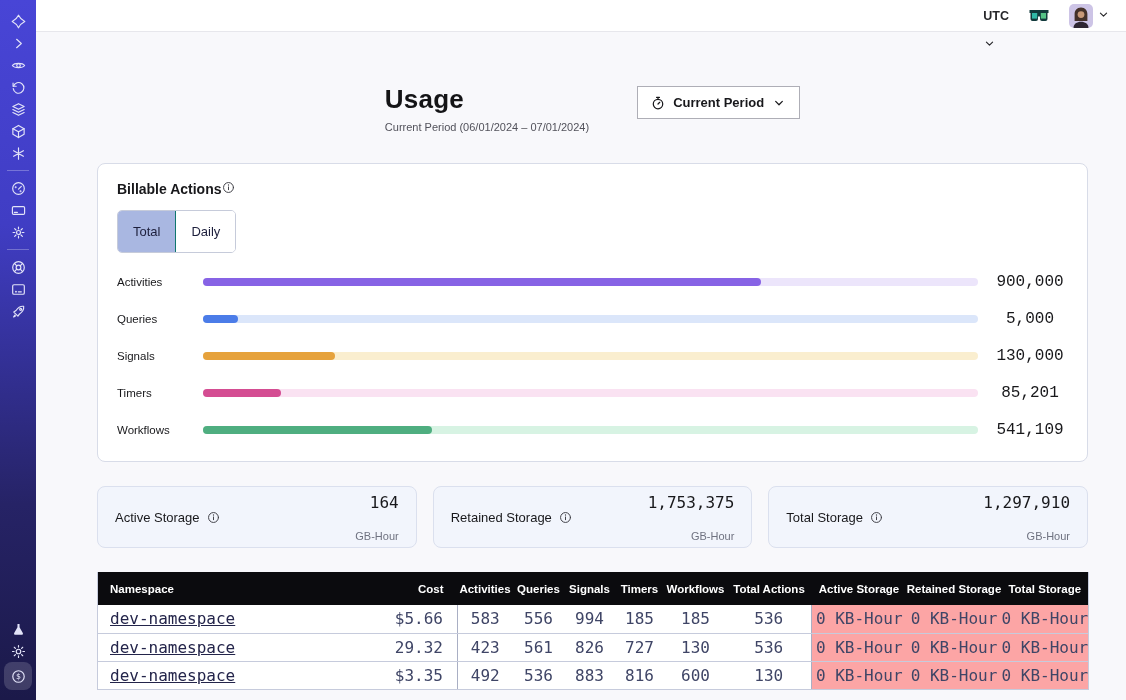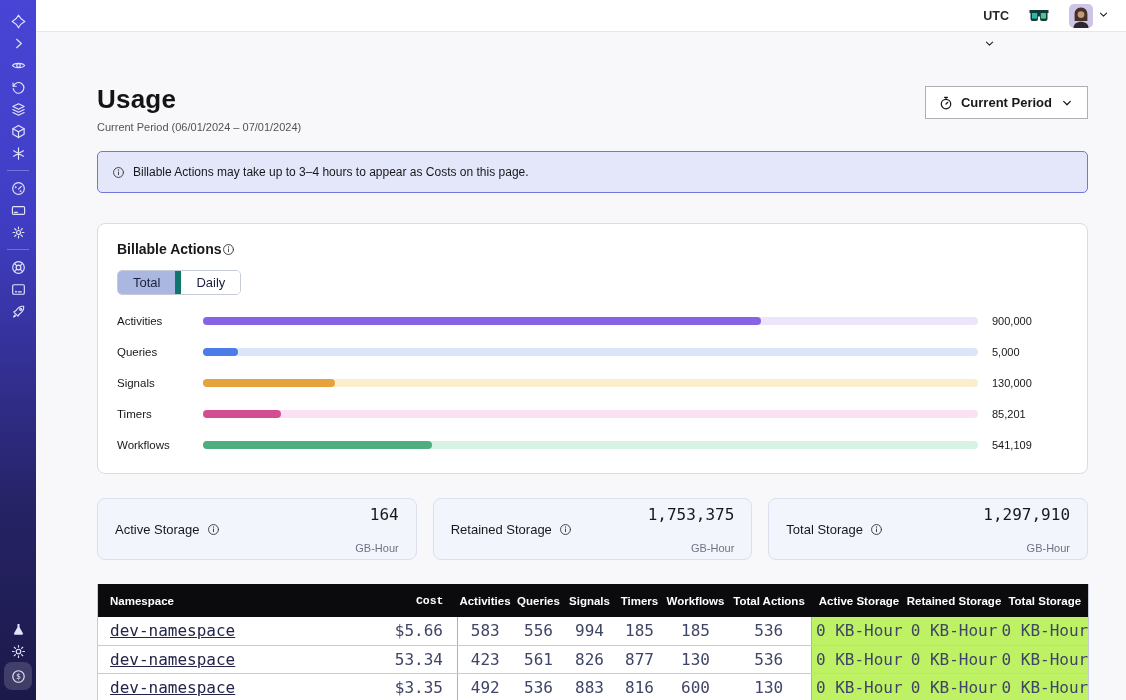--- a/index.html
+++ b/index.html
@@ -28,60 +28,60 @@
   .tz-control svg, .chev svg { width:13px; height:13px; fill:none; stroke:#27272A;
     stroke-width:1.4; stroke-linecap:round; stroke-linejoin:round; }
   .glasses { display:flex; cursor:pointer; }
   .avatar-group { display:flex; align-items:center; gap:4px; cursor:pointer; }
   .avatar { width:24px; height:24px; border-radius:5px; overflow:hidden; display:block; }
 
   
   .main { position:absolute; left:36px; top:32px; right:0; bottom:0; overflow:hidden;
     background:#F8F8FB; padding:0 38px 0 61px; }
 
-  .page-header { margin-top:52px; display:flex; justify-content:space-between; align-items:flex-start;gap:48px; }
+  .page-header { margin-top:52px; display:flex; justify-content:center; align-items:flex-start;gap:48px; }
   .page-title { font-size:26px; font-weight:600; color:#141416; letter-spacing:.2px; }
   .page-subtitle { font-size:11px; color:#52525B; margin-top:6px; }
   .period-btn { display:flex; align-items:center; gap:8px; height:33px; padding:0 13px;
     background:#FFFFFF; border:1px solid #AEAEB6; border-radius:0; font-size:13px;
     font-weight:600; color:#18181B; cursor:pointer; font-family:inherit; margin-top:2px; }
   .period-btn svg { width:14px; height:14px; fill:none; stroke:#18181B; stroke-width:1.4;
     stroke-linecap:round; stroke-linejoin:round; }
 
   .banner { margin-top:18px; height:42px; background:#E3E7F9; border:1px solid #7278D6;
     border-radius:5px; display:flex; align-items:center; gap:8px; padding:0 14px;
     font-size:12px; color:#18181B; }
 
   .info-icon { width:13px; height:13px; fill:none; stroke:#3F3F46; stroke-width:1.2;
     stroke-linecap:round; flex:0 0 auto; cursor:pointer; }
   .info-icon .dot { fill:#3F3F46; stroke:none; }
 
   
   .card { margin-top:30px; background:#FFFFFF; border:1px solid #D8DCE8; border-radius:8px;
     padding:17px 19px 18px; }
-  .card-title-row { display:flex; align-items:center; gap:0; }
+  .card-title-row { display:flex; align-items:flex-start; gap:0; }
   .card-title { font-size:14px; font-weight:600; color:#18181B; }
   .segmented { margin-top:13px; display:inline-flex; border:1px solid #C6CBDA;
     border-radius:5px; overflow:hidden; }
   .seg-btn { font-family:inherit; font-size:13px; color:#1D1F3C; background:#FFFFFF;
-    border:none; padding:4px 15px; cursor:pointer; }
+    border:none; padding:13px 15px; cursor:pointer; }
   .seg-btn.selected { background:#A9B7E1; font-weight:400; }
-  .seg-btn + .seg-btn { border-left:6px solid #0f766e; }
+  .seg-btn + .seg-btn { border-left:1px solid #0f766e; }
 
   .chart-flex { display:flex; align-items:center; gap:26px; margin-top:14px; }
   .bars { flex:1; }
   .bar-row { display:grid; grid-template-columns:72px 1fr 76px; align-items:center;
     column-gap:14px; margin:19px 0; }
   .bar-row:first-child { margin-top:6px; }
   .bar-row:last-child { margin-bottom:4px; }
   .bar-label { font-size:11.5px; color:#18181B; }
   .bar-track { height:8px; border-radius:4px; position:relative; }
   .bar-fill { height:8px; border-radius:4px; }
-  .bar-value { font-family:Liberation Sans, sans-serif; font-size:11px; color:#18181B;
-    text-align:left; }
+  .bar-value { font-family:Liberation Mono, monospace; font-size:16px; color:#18181B;
+    text-align:center; }
 
   .donut-wrap { width:152px; display:flex; justify-content:center; position:relative; }
   .donut-center { position:absolute; inset:0; display:flex; flex-direction:column;
     align-items:center; justify-content:center; gap:3px; pointer-events:none; }
   .donut-value { font-family:"DejaVu Sans Mono", monospace; font-size:13px; color:#18181B; }
   .donut-label { font-size:12.5px; color:#3F4668; }
 
   
   .storage-row { margin-top:24px; display:flex; gap:16px; }
   .storage-card { flex:1; height:62px; background:#F2F5FC; border:1px solid #DBE0EE;
@@ -95,24 +95,24 @@
 
   
   .usage-table { margin-top:24px; width:100%; border-collapse:collapse; table-layout:fixed;
     border:1px solid #C6CBDC; border-top:none; background:#FFFFFF; }
   .usage-table th { background:#0B0B0E; color:#FFFFFF; font-size:11.5px; font-weight:600;
     height:33px; white-space:nowrap; }
   .usage-table td { border-bottom:1px solid #C6CBDC; height:28px;
     font-family:"DejaVu Sans Mono", monospace; font-size:16px; color:#3F4566; white-space:nowrap; }
   .usage-table a { color:#23244A; }
   .c0 { text-align:left; padding-left:12px; }
-  .c1 { text-align:right; padding-right:14px;font-family:Liberation Mono, monospace; }
+  .c1 { text-align:right; padding-right:14px; }
   .c2,.c3,.c4,.c5,.c6,.c7,.c8,.c9,.c10 { text-align:center; }
   tbody .c2, tbody .c8 { border-left:1px solid #A9AFC4; }
-  tbody .c8, tbody .c9, tbody .c10 { background:#bef264; }
+  tbody .c8, tbody .c9, tbody .c10 { background:#fca5a5; }
 </style>
 </head>
 <body>
 
 <nav class="sidebar" id="sidebar">
     <button class="sb-btn">
       <svg viewBox="0 0 16 16">
         <path d="M8 1.3C9.3 4 11.9 6.6 14.7 8 11.9 9.4 9.3 12 8 14.7 6.7 12 4.1 9.4 1.3 8 4.1 6.6 6.7 4 8 1.3Z"></path>
       </svg>
     </button>
@@ -261,28 +261,20 @@
         <circle cx="8" cy="9.2" r="5.4"></circle>
           <path d="M6.4 1.6h3.2M8 1.6v2.2M8 9.2l2-2"></path>
         </svg>
       <span>Current Period</span>
       <svg viewBox="0 0 16 16">
         <path d="M4.2 6.2 8 10l3.8-3.8"></path>
         </svg>
     </button>
   </div>
 
-  <div class="banner">
-    <svg class="info-icon" viewBox="0 0 16 16">
-      <circle cx="8" cy="8" r="6.1"></circle>
-        <path d="M8 7.3v3.4"></path>
-        <circle class="dot" cx="8" cy="4.9" r="0.8"></circle>
-      </svg>
-    <span>Billable Actions may take up to 3–4 hours to appear as Costs on this page.</span>
-  </div>
 
   <section class="card">
     <div class="card-title-row">
       <span class="card-title">Billable Actions</span>
       <svg class="info-icon" viewBox="0 0 16 16">
         <circle cx="8" cy="8" r="6.1"></circle>
           <path d="M8 7.3v3.4"></path>
           <circle class="dot" cx="8" cy="4.9" r="0.8"></circle>
         </svg>
     </div>
@@ -415,25 +407,25 @@
           <td class="c4">994</td>
           <td class="c5">185</td>
           <td class="c6">185</td>
           <td class="c7">536</td>
           <td class="c8">0 KB-Hour</td>
           <td class="c9">0 KB-Hour</td>
           <td class="c10">0 KB-Hour</td>
         </tr>
         <tr>
           <td class="c0"><a href="#">dev-namespace</a></td>
-          <td class="c1">53.34</td>
+          <td class="c1">29.32</td>
           <td class="c2">423</td>
           <td class="c3">561</td>
           <td class="c4">826</td>
-          <td class="c5">877</td>
+          <td class="c5">727</td>
           <td class="c6">130</td>
           <td class="c7">536</td>
           <td class="c8">0 KB-Hour</td>
           <td class="c9">0 KB-Hour</td>
           <td class="c10">0 KB-Hour</td>
         </tr>
         <tr>
           <td class="c0"><a href="#">dev-namespace</a></td>
           <td class="c1">$3.35</td>
           <td class="c2">492</td>

